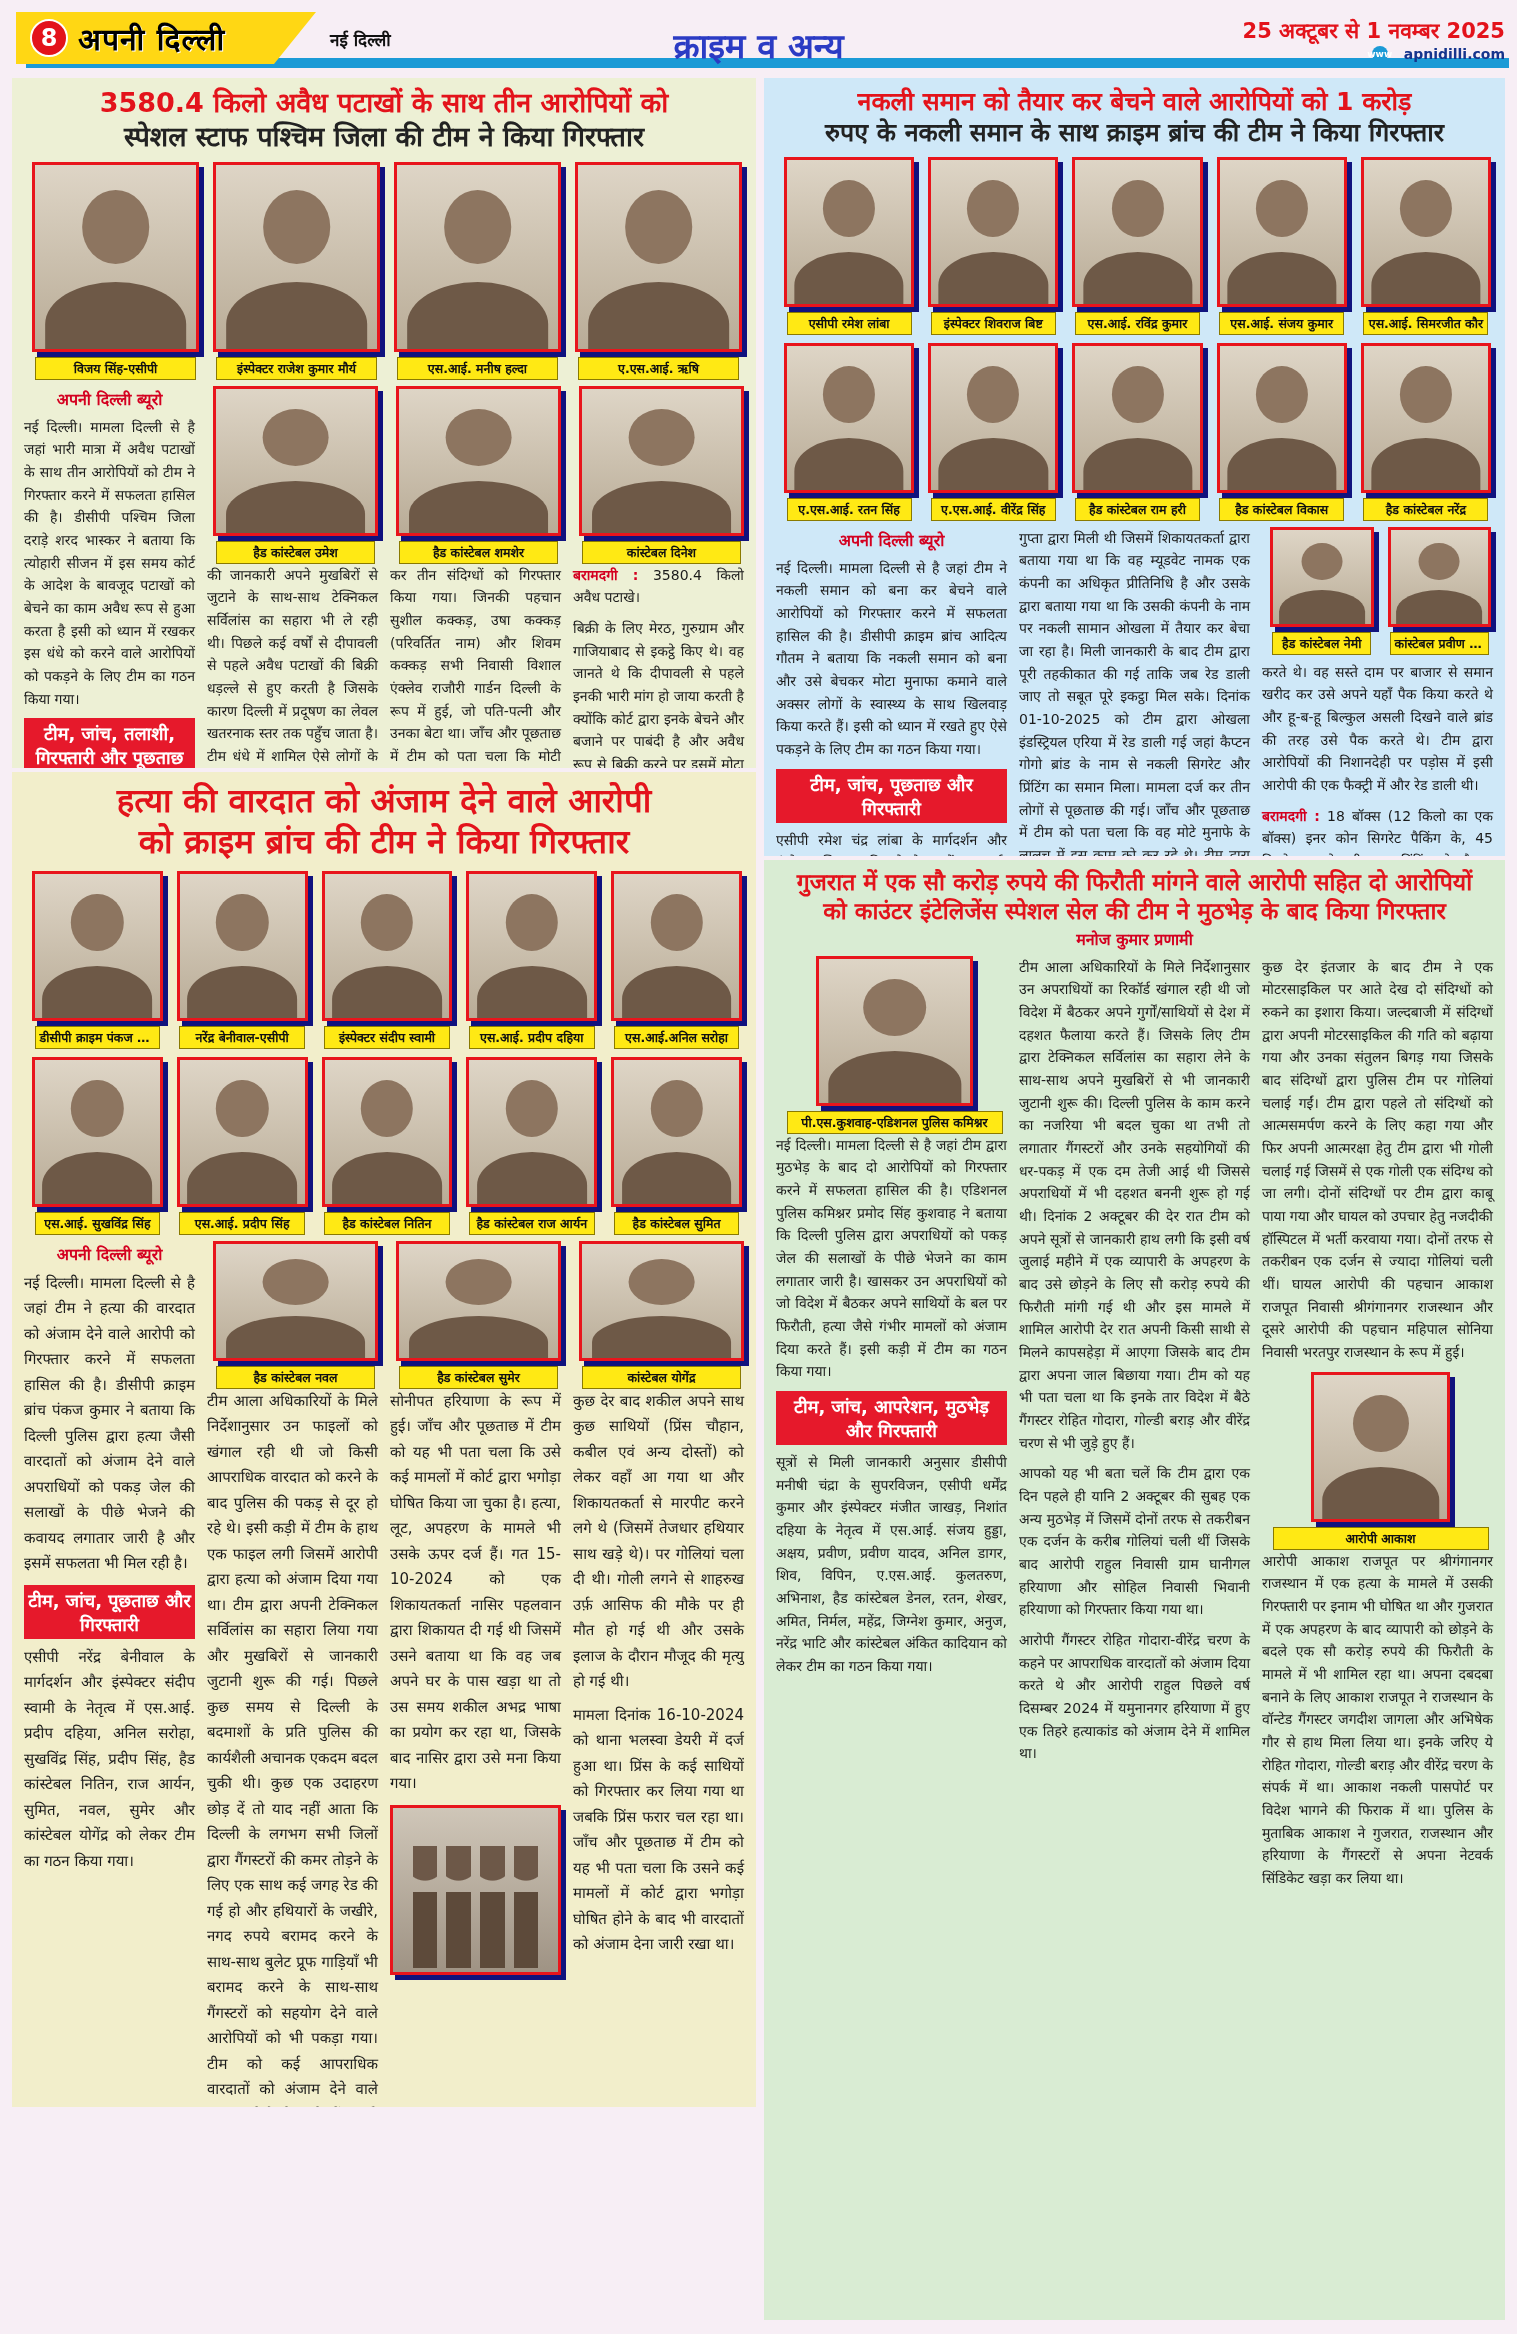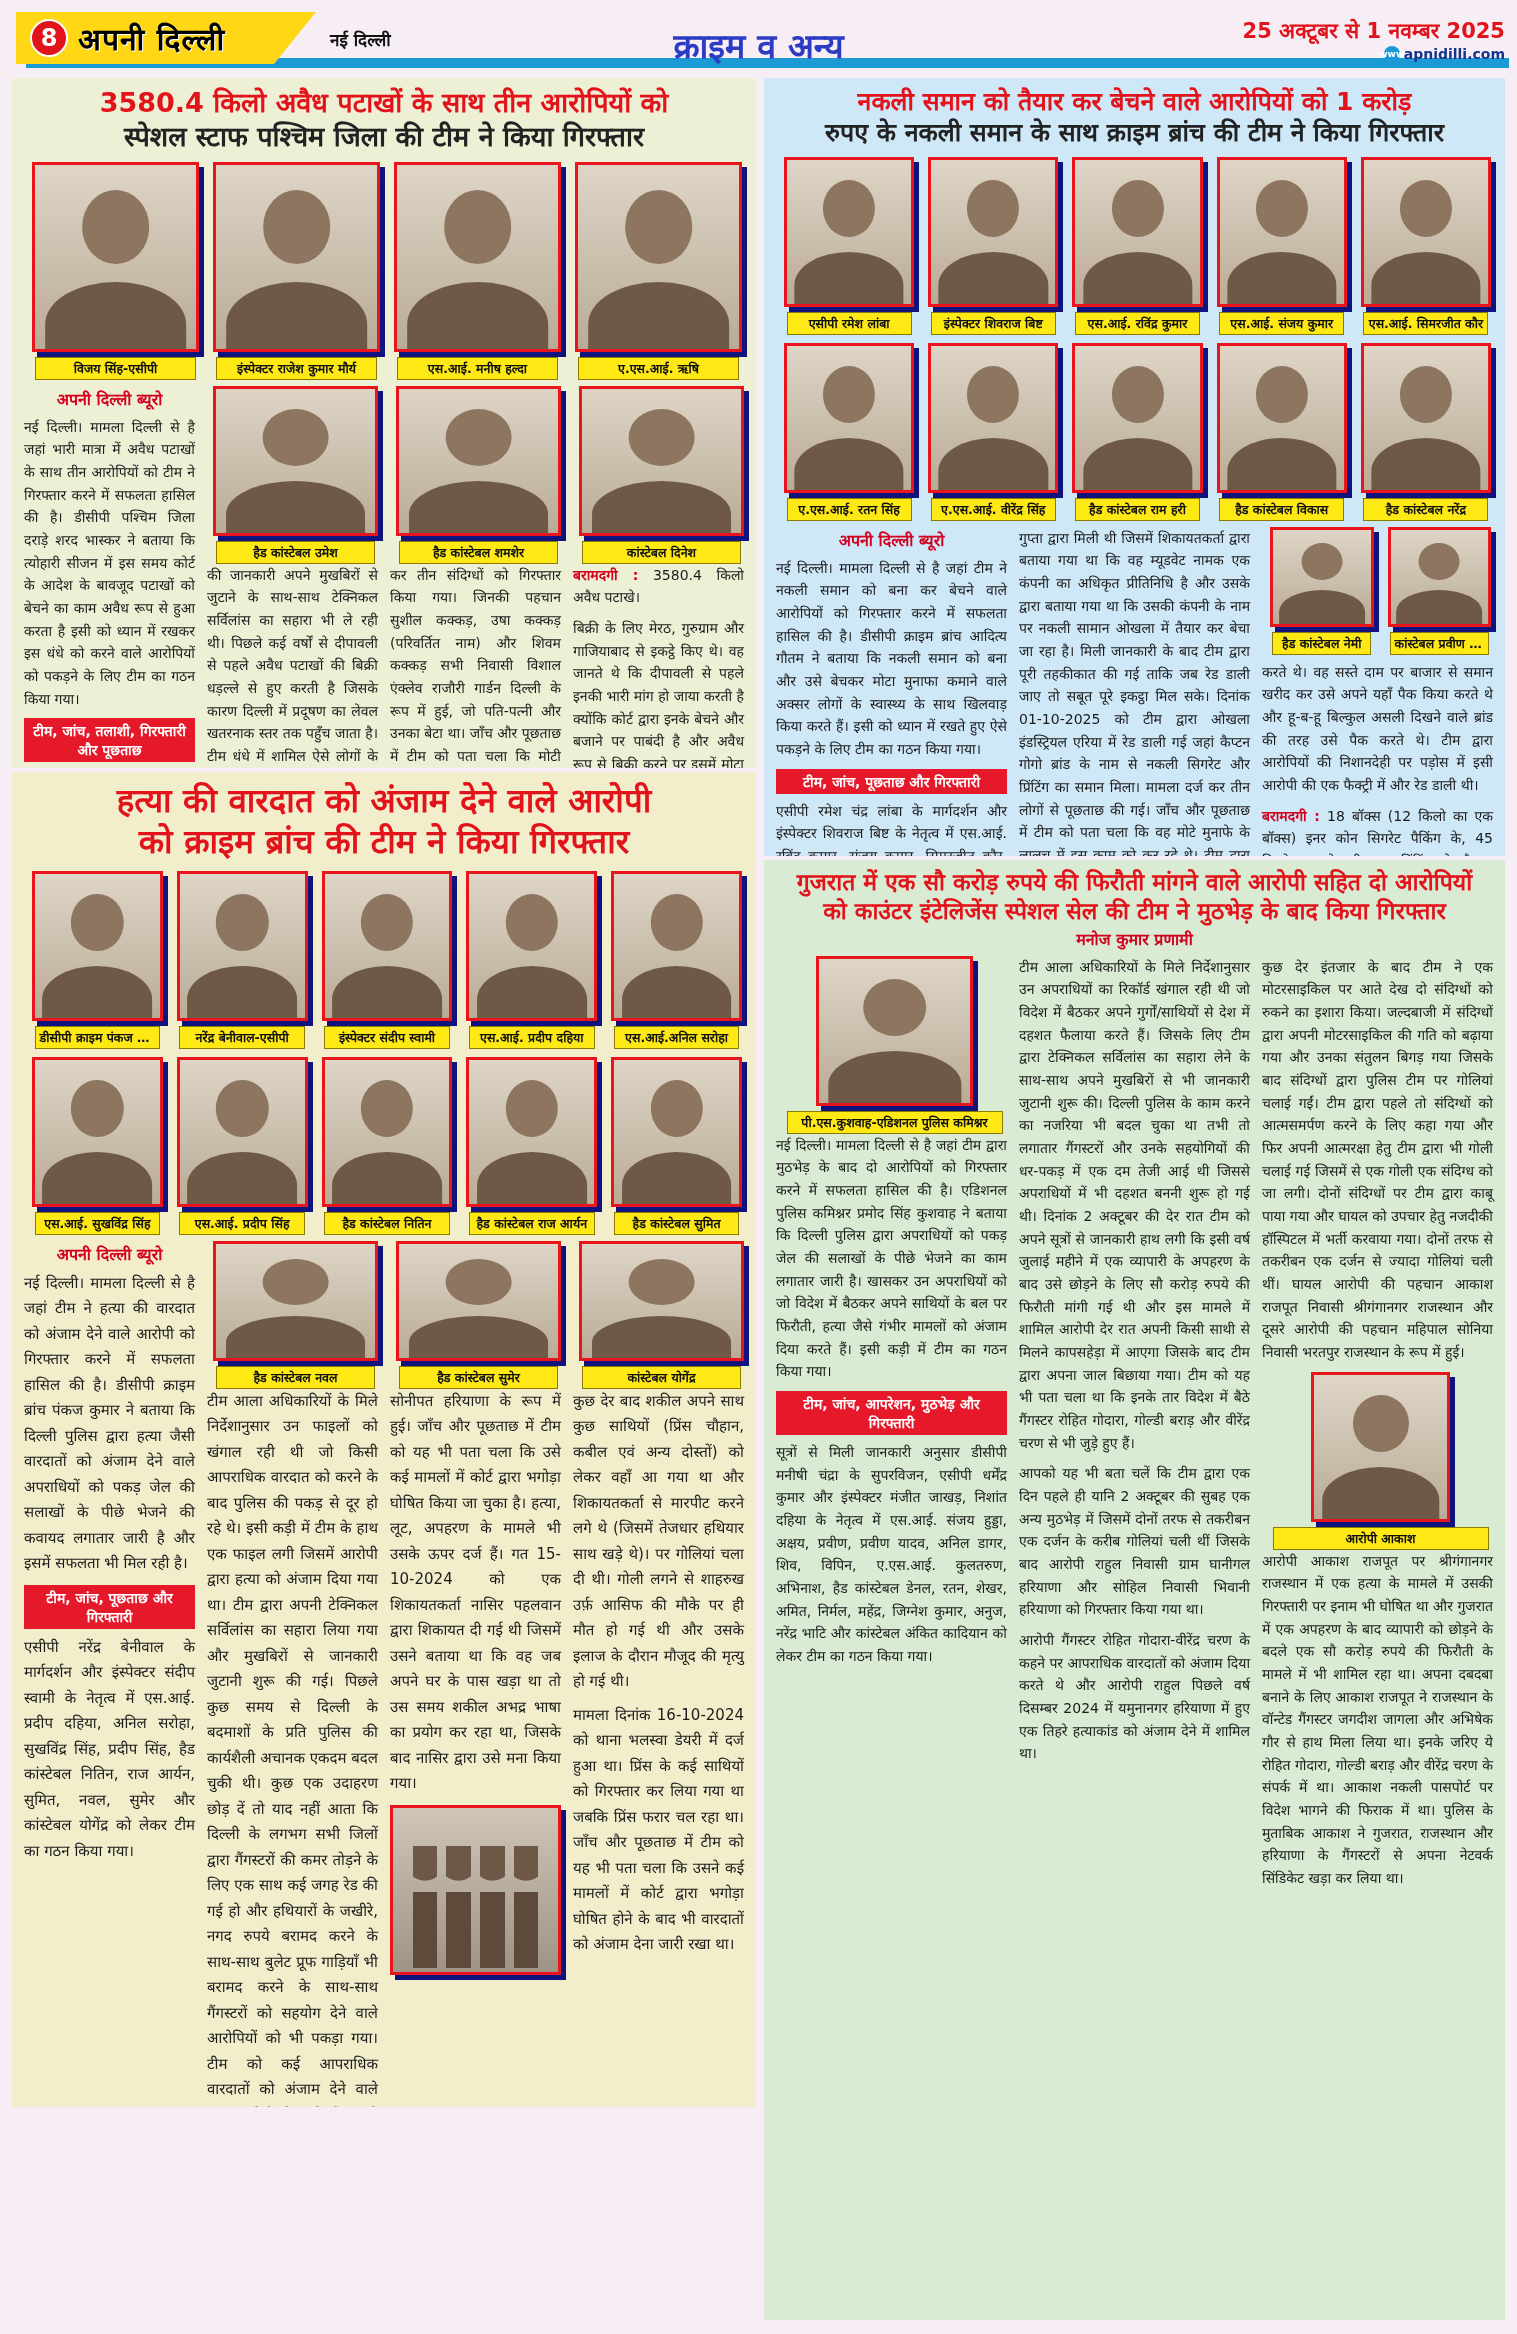--- a/index.html
+++ b/index.html
@@ -12,21 +12,21 @@
   .bluebar { position:absolute; left:26px; right:8px; top:46px; height:10px; background:#1b9ad6; }
   .mast-wrap { position:absolute; left:16px; top:0; width:300px; height:52px; background:#ffd714;
                clip-path:polygon(0 0,100% 0,86% 100%,0 100%); display:flex; align-items:center; gap:10px; padding-left:14px; z-index:3; }
   .pgnum { width:38px; height:38px; border-radius:50%; background:#e3131b; color:#fff; font-weight:800;
            display:flex; align-items:center; justify-content:center; font-size:24px; border:2px solid #fff; }
   .mast { color:#000000; font-size:30px; font-weight:800; letter-spacing:1px; text-shadow:1px 1px 0 #fff; }
   .city { position:absolute; left:330px; top:16px; font-size:17px; font-weight:700; color:#111; z-index:3; }
   .section-name { position:absolute; left:0; right:0; top:10px; text-align:center; color:#2b3bc4; font-size:34px; font-weight:800; z-index:2; }
   .hdr-right { position:absolute; right:12px; top:4px; text-align:right; z-index:3; }
   .date-range { color:#e3131b; font-size:21px; font-weight:800; }
-  .site { margin-top:2px; color:#16348c; font-size:14px; font-weight:700; display:flex; align-items:center; justify-content:flex-end; gap:4px; }
+  .site { margin-top:2px; color:#16348c; font-size:14px; font-weight:700; display:flex; align-items:center; justify-content:flex-end; gap:16px; }
   .globe { display:inline-flex; width:16px; height:16px; border-radius:50%; background:#1b9ad6; color:#fff; font-size:9px;
            align-items:center; justify-content:center; font-weight:700; }
 
   
   .article { position:absolute; padding:8px 12px; overflow:hidden; }
   #a1 { left:12px;  top:78px;  width:744px; height:690px;  background:#edf0d5; }
   #a2 { left:764px; top:78px;  width:741px; height:778px;  background:#cfe8f8; }
   #a3 { left:12px;  top:772px; width:744px; height:1335px; background:#f2eecb; }
   #a4 { left:764px; top:860px; width:741px; height:1460px; background:#d9ecd3; }
 
@@ -47,21 +47,21 @@
                    width:42%; height:40%; border-radius:50%; background:#8d7560; }
   .photo::after  { content:""; position:absolute; bottom:-10%; left:50%; transform:translateX(-50%);
                    width:88%; height:46%; border-radius:50% 50% 0 0; background:#6e5947; }
   .ph-lg { height:190px; } .ph-md { height:150px; } .ph-sm { height:120px; } .ph-xs { height:100px; }
   .cap { background:#ffe914; border:1px solid #8a7a00; color:#111; font-weight:700; font-size:12.5px;
          padding:2px 4px; text-align:center; width:96%; white-space:nowrap; overflow:hidden; text-overflow:ellipsis; }
 
   .cols { display:flex; gap:12px; align-items:flex-start; margin-top:6px; }
   .col { flex:1; min-width:0; }
   .byline { color:#d40020; font-weight:800; text-align:center; font-size:16px; margin:2px 0 6px; }
-  .redhead { background:#e6192b; color:#fff; font-weight:800; font-size:14px; text-align:center;
+  .redhead { background:#e6192b; color:#fff; font-weight:800; font-size:18px; text-align:center;
              padding:3px 4px; margin:8px 0 6px; }
   p.body { font-size:14px; line-height:1.62; text-align:justify; color:#1b1b1b; margin-bottom:8px; }
   #a3 p.body { font-size:15px; line-height:1.7; }
   .reclabel { color:#d40020; font-weight:800; }
 
   .groupphoto { position:relative; width:100%; border:3px solid #e8151c; box-shadow:5px 5px 0 #10127e;
                 background:linear-gradient(#cfc6b8,#9f9384); display:flex; align-items:flex-end; justify-content:center;
                 gap:6%; padding:4px 6px; overflow:hidden; }
   .groupphoto .pp { display:block; width:16%; height:78%;
         background:radial-gradient(circle at 50% 12%, #6d5848 0 18%, transparent 19%),

